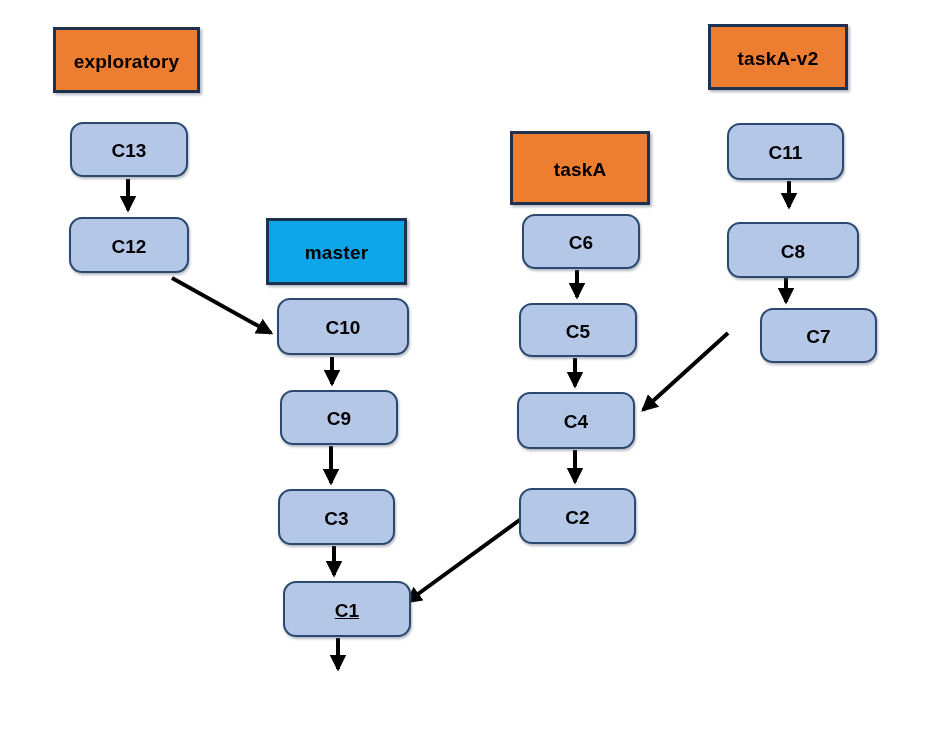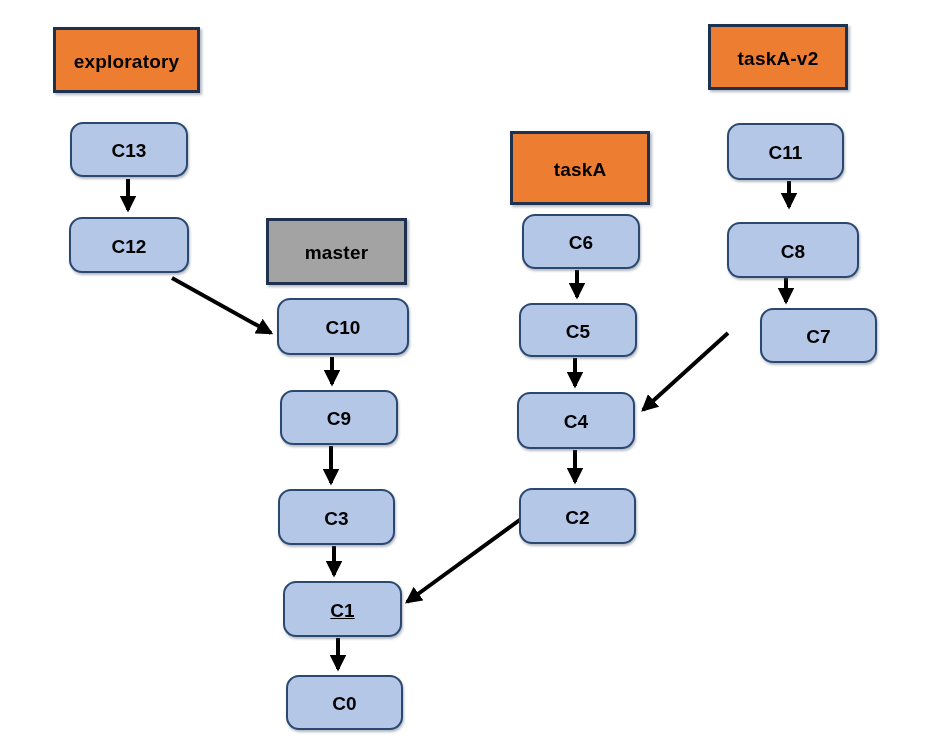--- a/index.html
+++ b/index.html
@@ -72,21 +72,21 @@
       <line x1="575" y1="358" x2="575" y2="386" stroke="#000000" stroke-width="4" marker-end="url(#arrowhead)"></line>
       <line x1="575" y1="450" x2="575" y2="482" stroke="#000000" stroke-width="4" marker-end="url(#arrowhead)"></line>
       <line x1="521" y1="519" x2="407" y2="602" stroke="#000000" stroke-width="4" marker-end="url(#arrowhead)"></line>
       <line x1="789" y1="181" x2="789" y2="207" stroke="#000000" stroke-width="4" marker-end="url(#arrowhead)"></line>
       <line x1="786" y1="270" x2="786" y2="302" stroke="#000000" stroke-width="4" marker-end="url(#arrowhead)"></line>
       <line x1="728" y1="333" x2="643" y2="410" stroke="#000000" stroke-width="4" marker-end="url(#arrowhead)"></line>
     </svg>
 <div class="branch-label" style="left: 53px; top: 27px; width: 147px; height: 66px; background: rgb(237, 125, 49); border: 3px solid rgb(30, 50, 80); color: rgb(0, 0, 0);">
       <span class="node-text">exploratory</span>
     </div>
-    <div class="branch-label" style="left: 266px; top: 218px; width: 141px; height: 67px; background: #a3a3a3; border: 3px solid rgb(30, 50, 80); color: rgb(0, 0, 0);">
+    <div class="branch-label" style="left: 266px; top: 218px; width: 141px; height: 67px; background: #0ea5e9; border: 3px solid rgb(30, 50, 80); color: rgb(0, 0, 0);">
       <span class="node-text">master</span>
     </div>
     <div class="branch-label" style="left: 510px; top: 131px; width: 140px; height: 74px; background: rgb(237, 125, 49); border: 3px solid rgb(30, 50, 80); color: rgb(0, 0, 0);">
       <span class="node-text">taskA</span>
     </div>
     <div class="branch-label" style="left: 708px; top: 24px; width: 140px; height: 66px; background: rgb(237, 125, 49); border: 3px solid rgb(30, 50, 80); color: rgb(0, 0, 0);">
       <span class="node-text">taskA-v2</span>
     </div>
     <div class="commit-node" style="left: 70px; top: 122px; width: 118px; height: 55px; background: rgb(180, 199, 231); border: 2.5px solid rgb(43, 73, 112); color: rgb(0, 0, 0);">
       <span class="node-text">C13</span>
@@ -96,25 +96,22 @@
     </div>
     <div class="commit-node" style="left: 277px; top: 298px; width: 132px; height: 57px; background: rgb(180, 199, 231); border: 2.5px solid rgb(43, 73, 112); color: rgb(0, 0, 0);">
       <span class="node-text">C10</span>
     </div>
     <div class="commit-node" style="left: 280px; top: 390px; width: 118px; height: 55px; background: rgb(180, 199, 231); border: 2.5px solid rgb(43, 73, 112); color: rgb(0, 0, 0);">
       <span class="node-text">C9</span>
     </div>
     <div class="commit-node" style="left: 278px; top: 489px; width: 117px; height: 56px; background: rgb(180, 199, 231); border: 2.5px solid rgb(43, 73, 112); color: rgb(0, 0, 0);">
       <span class="node-text">C3</span>
     </div>
-    <div class="commit-node" style="left: 283px; top: 581px; width: 119px; height: 56px; background: rgb(180, 199, 231); border: 2.5px solid rgb(43, 73, 112); color: rgb(0, 0, 0); text-decoration: underline;">
+    <div class="commit-node" style="left: 283px; top: 581px; width: 128px; height: 56px; background: rgb(180, 199, 231); border: 2.5px solid rgb(43, 73, 112); color: rgb(0, 0, 0); text-decoration: underline;">
       <span class="node-text">C1</span>
-    </div>
-    <div class="commit-node" style="left: 286px; top: 675px; width: 117px; height: 55px; background: rgb(180, 199, 231); border: 2.5px solid rgb(43, 73, 112); color: rgb(0, 0, 0);">
-      <span class="node-text">C0</span>
     </div>
     <div class="commit-node" style="left: 522px; top: 214px; width: 118px; height: 55px; background: rgb(180, 199, 231); border: 2.5px solid rgb(43, 73, 112); color: rgb(0, 0, 0);">
       <span class="node-text">C6</span>
     </div>
     <div class="commit-node" style="left: 519px; top: 303px; width: 118px; height: 54px; background: rgb(180, 199, 231); border: 2.5px solid rgb(43, 73, 112); color: rgb(0, 0, 0);">
       <span class="node-text">C5</span>
     </div>
     <div class="commit-node" style="left: 517px; top: 392px; width: 118px; height: 57px; background: rgb(180, 199, 231); border: 2.5px solid rgb(43, 73, 112); color: rgb(0, 0, 0);">
       <span class="node-text">C4</span>
     </div>

